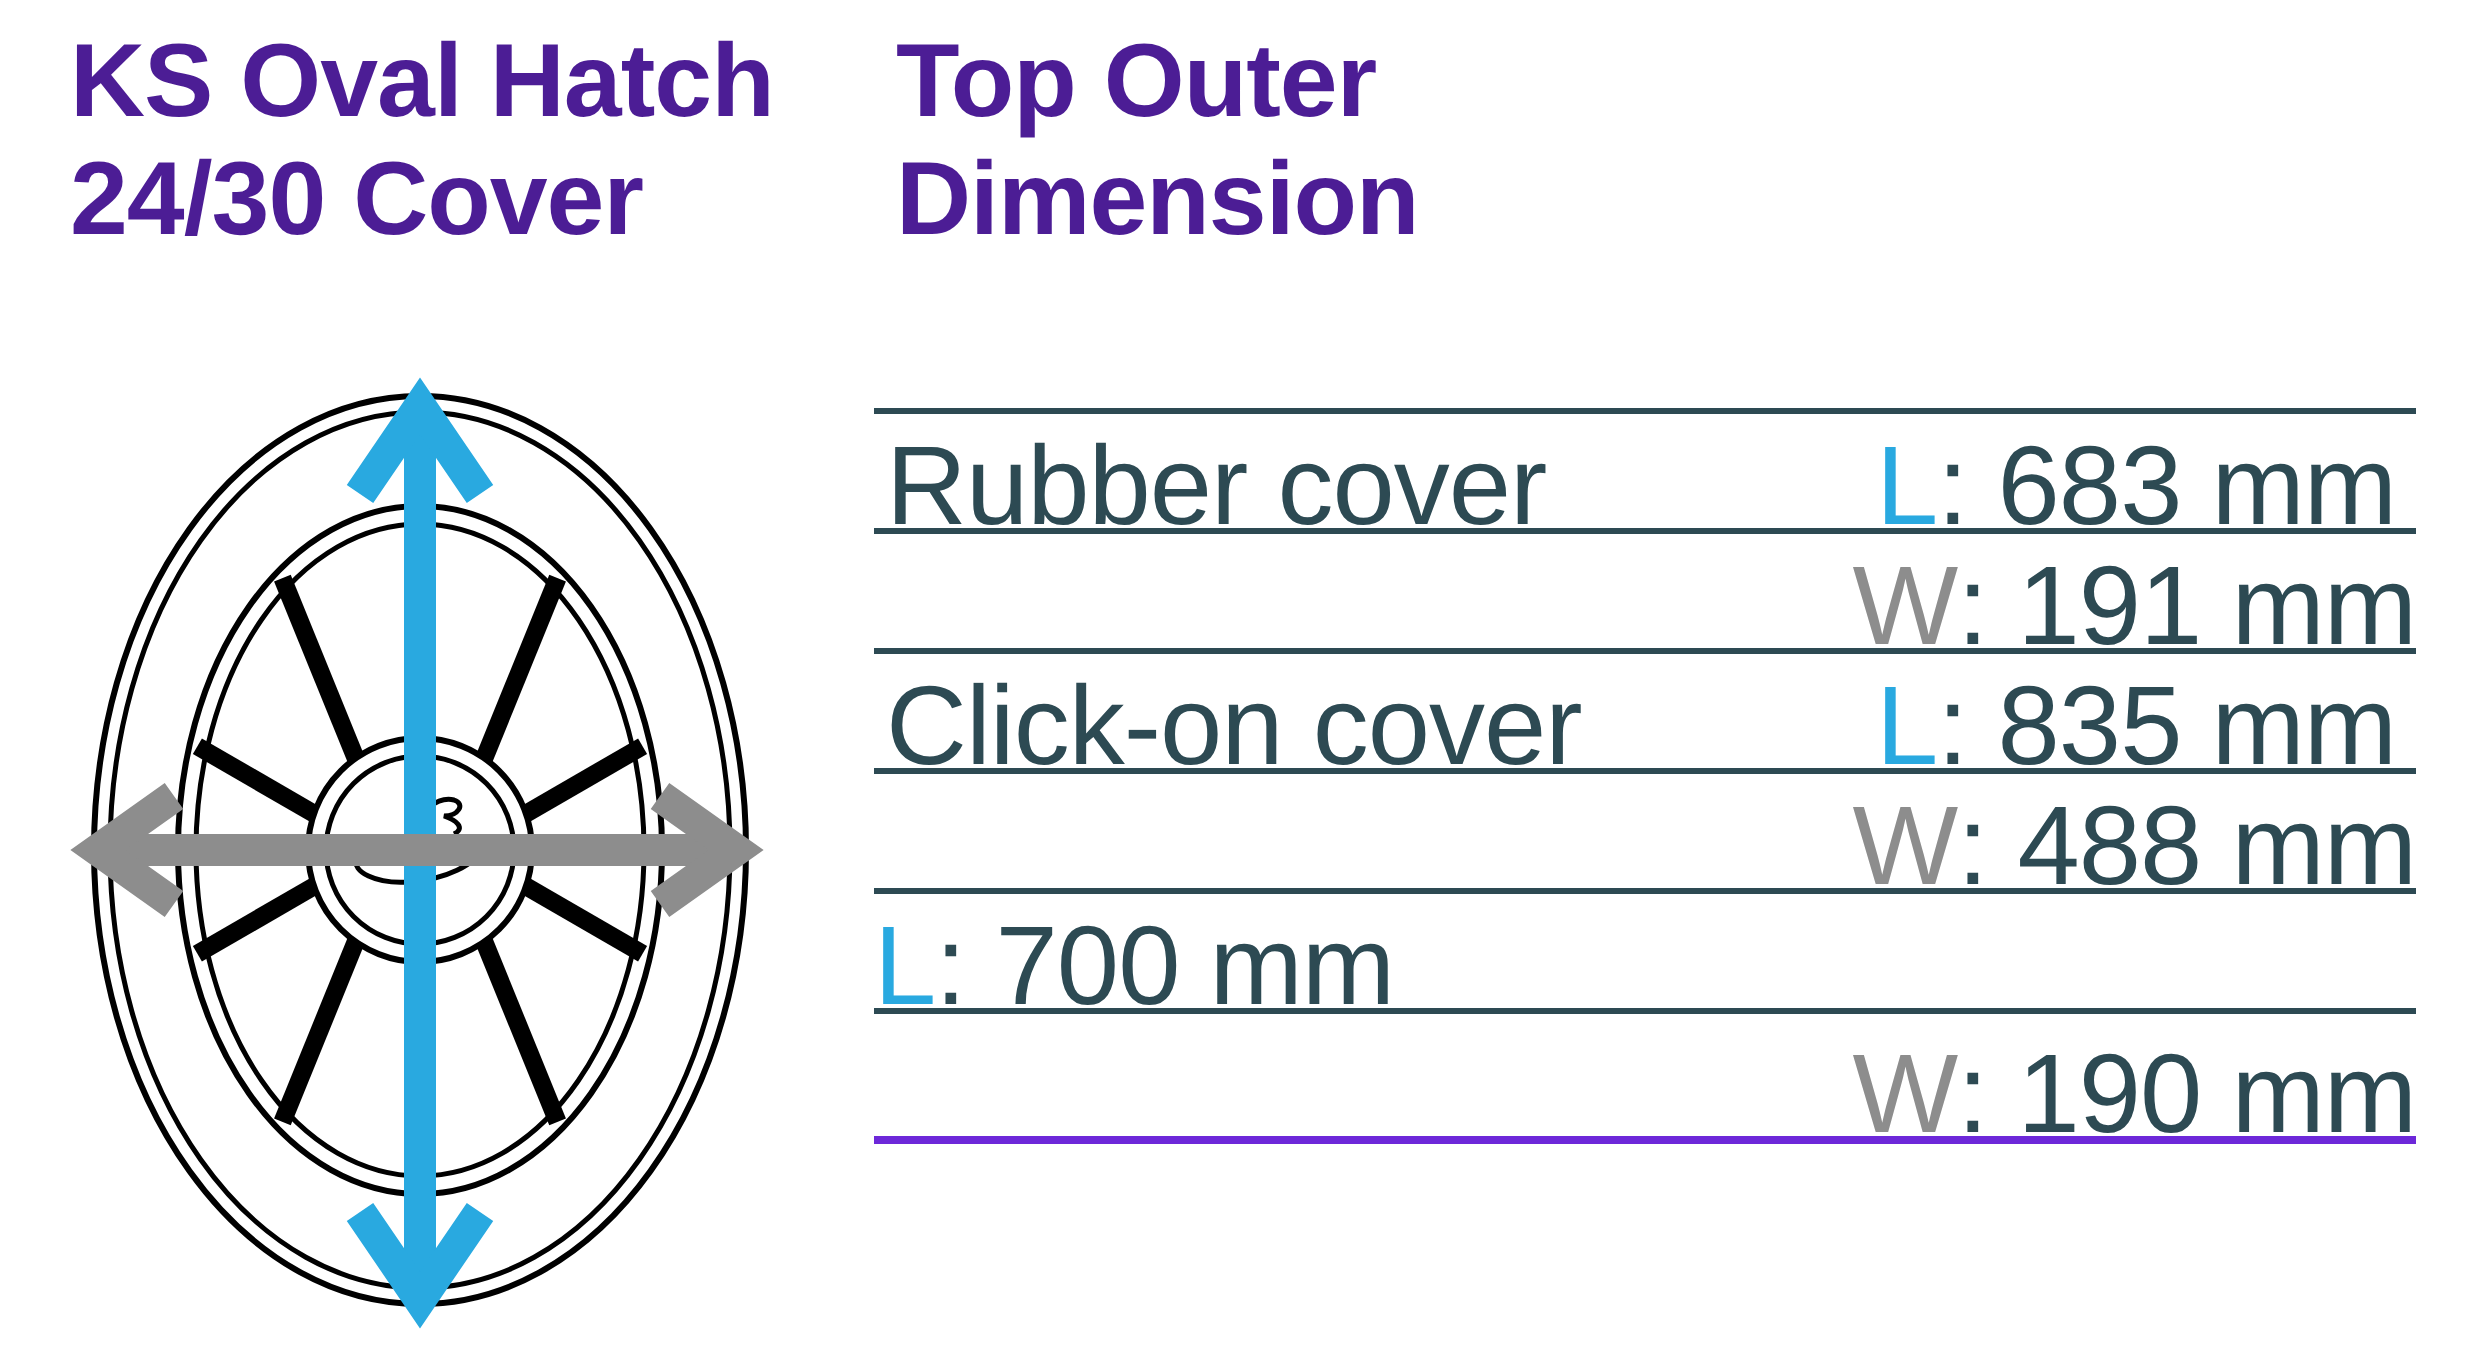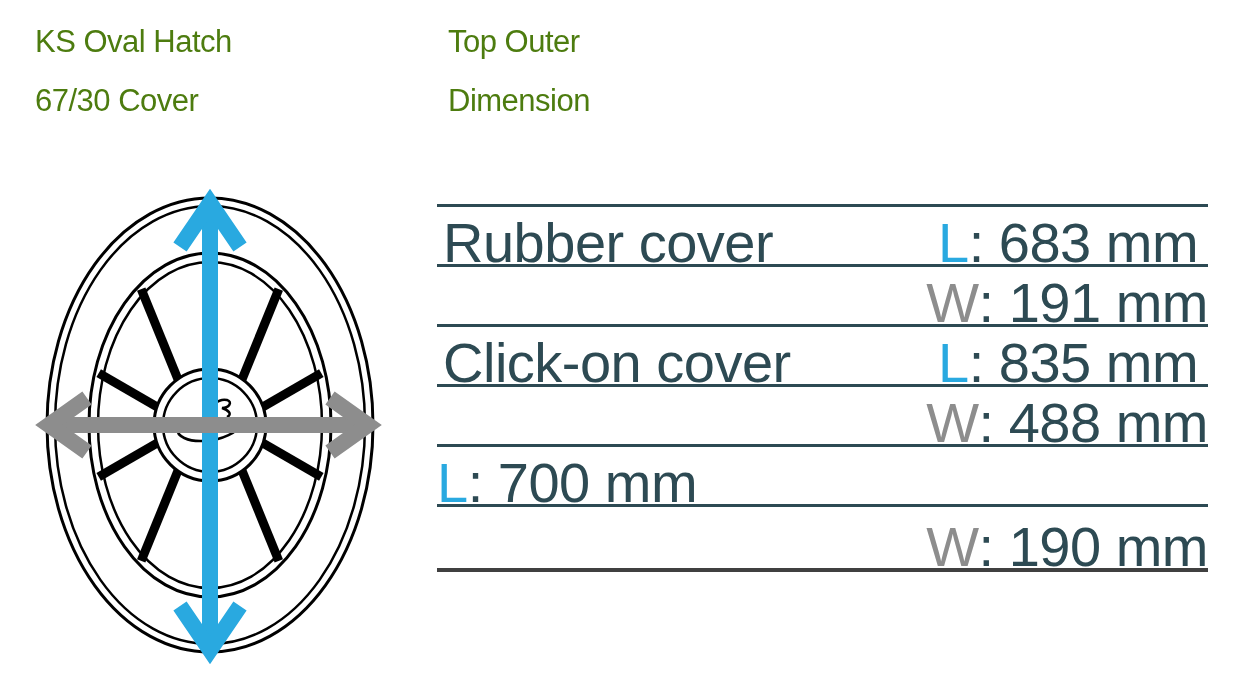--- a/index.html
+++ b/index.html
@@ -1,33 +1,33 @@
 <!DOCTYPE html>
 <html><head>
 <meta charset="utf-8">
 <style>
   html,body { margin:0; padding:0; background:#ffffff; }
   .canvas {
     position:relative; width:1239px; height:684px; background:#ffffff;
     font-family:"Liberation Sans", sans-serif; overflow:hidden;
   }
   .heading {
-    position:absolute; top:12px; color:#4d7c0f; font-weight:400;
-    font-size:31px; line-height:59px; letter-spacing:-0.5px;
+    position:absolute; top:12px; color:#4c1d95; font-weight:700;
+    font-size:52px; line-height:59px; letter-spacing:-0.5px;
   }
   .heading-title { left:35px; }
   .heading-section { left:448px; }
 
   .diagram {
     position:absolute; left:30px; top:185px; width:360px; height:480px;
   }
 
   .spec-table {
     position:absolute; left:437px; top:204px; width:771px;
-    border-bottom:4px solid #404040; color:#2d4a53;
+    border-bottom:4px solid #6d28d9; color:#2d4a53;
   }
   .trow {
     height:60px; border-top:3px solid #2d4a53;
     display:flex; box-sizing:border-box;
   }
   .trow.last { height:64px; }
   .tcell-label {
     width:495px; padding-left:6px; display:flex; align-items:flex-end;
     font-size:56px; line-height:1; letter-spacing:-0.5px; white-space:nowrap;
   }
@@ -41,21 +41,21 @@
   .prefix-l { color:#29a9e0; }
   .prefix-w { color:#8d8d8d; }
 </style>
 </head>
 <body>
 
 <div class="canvas">
 
   <div class="heading heading-title">
     <div>KS Oval Hatch</div>
-    <div>67/30 Cover</div>
+    <div>24/30 Cover</div>
   </div>
 
   <div class="heading heading-section">
     <div>Top Outer</div>
     <div>Dimension</div>
   </div>
 
   <svg class="diagram" viewBox="0 0 360 480" aria-hidden="true">
 
     <g stroke="#000000" fill="none">

